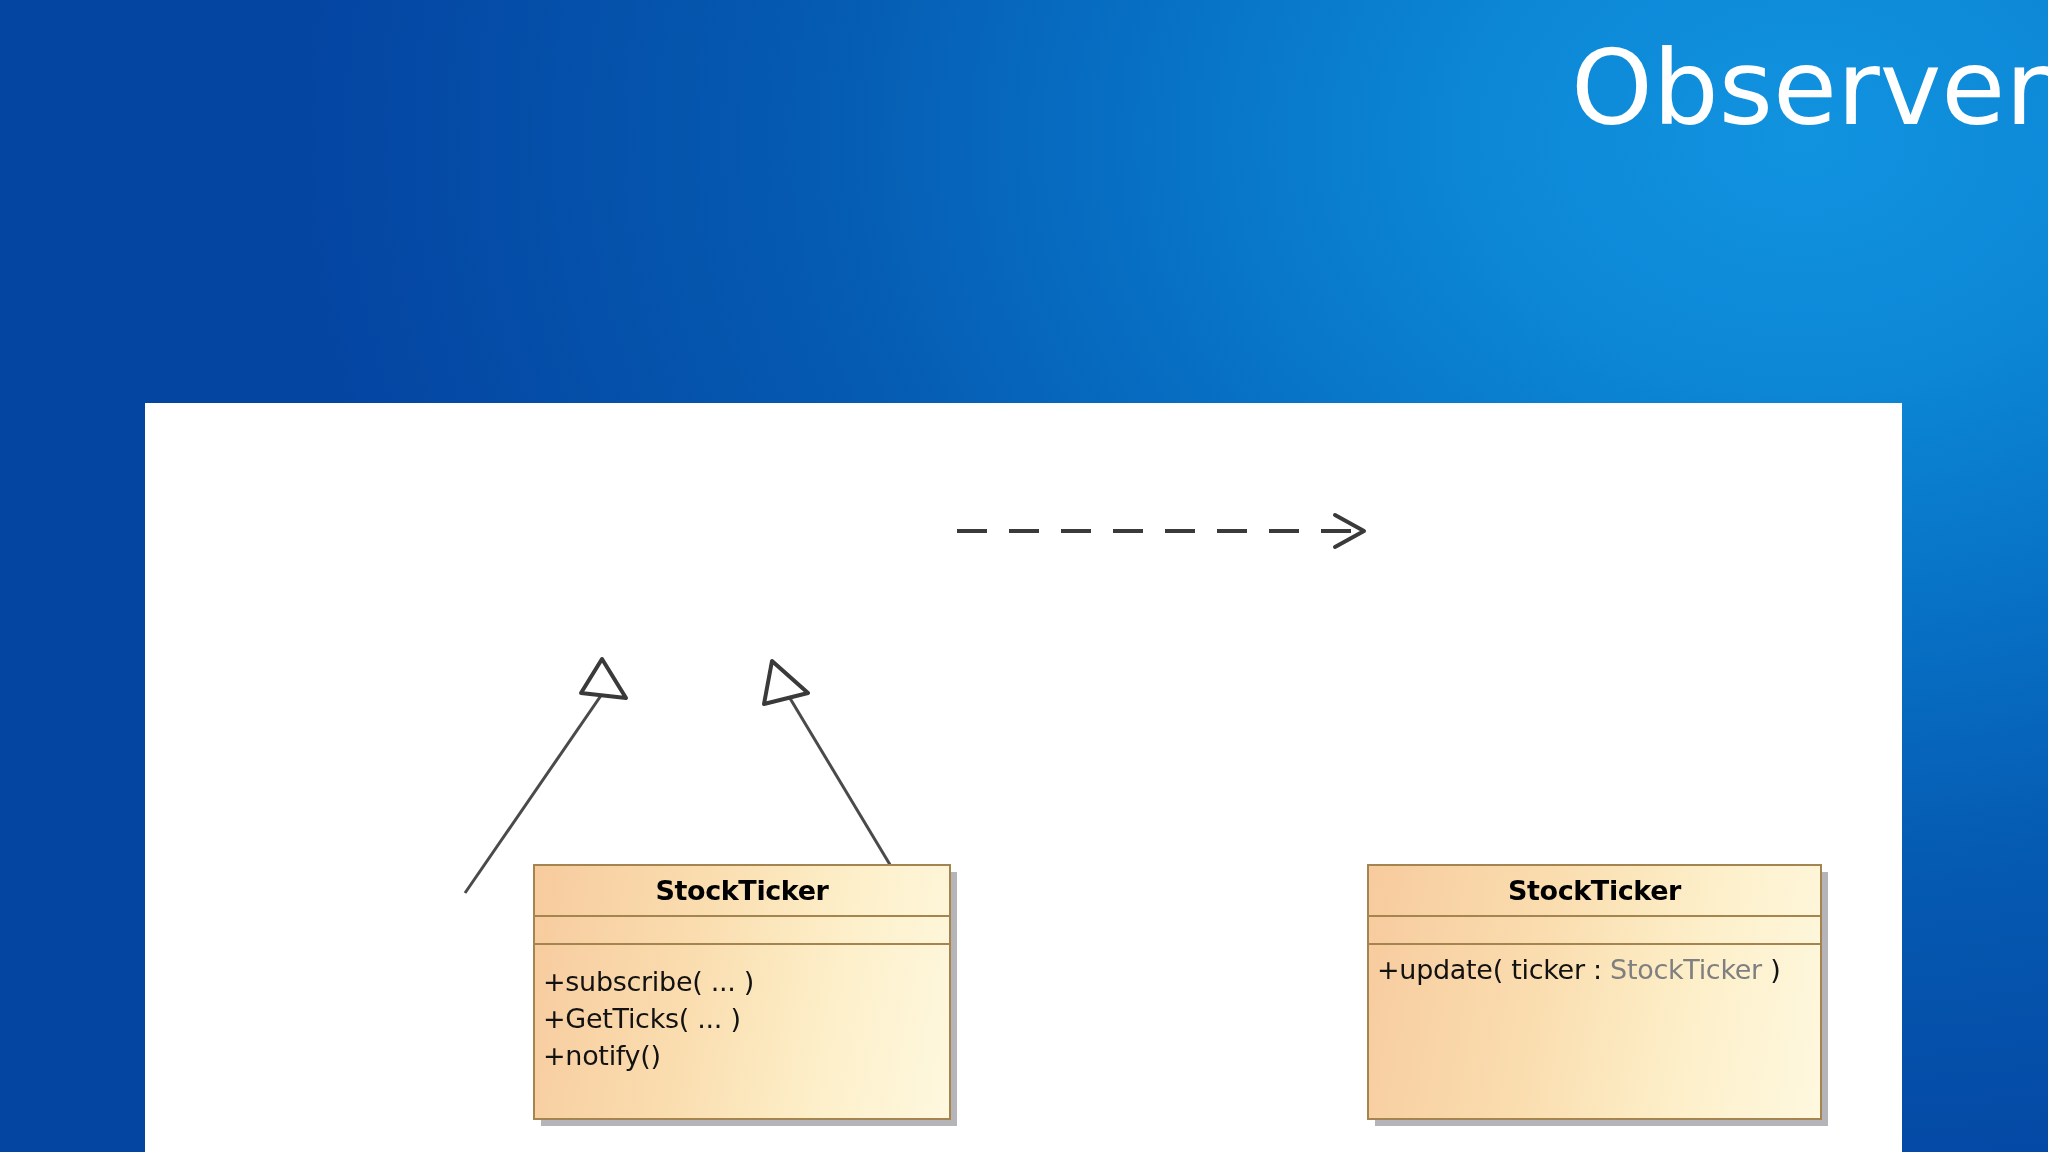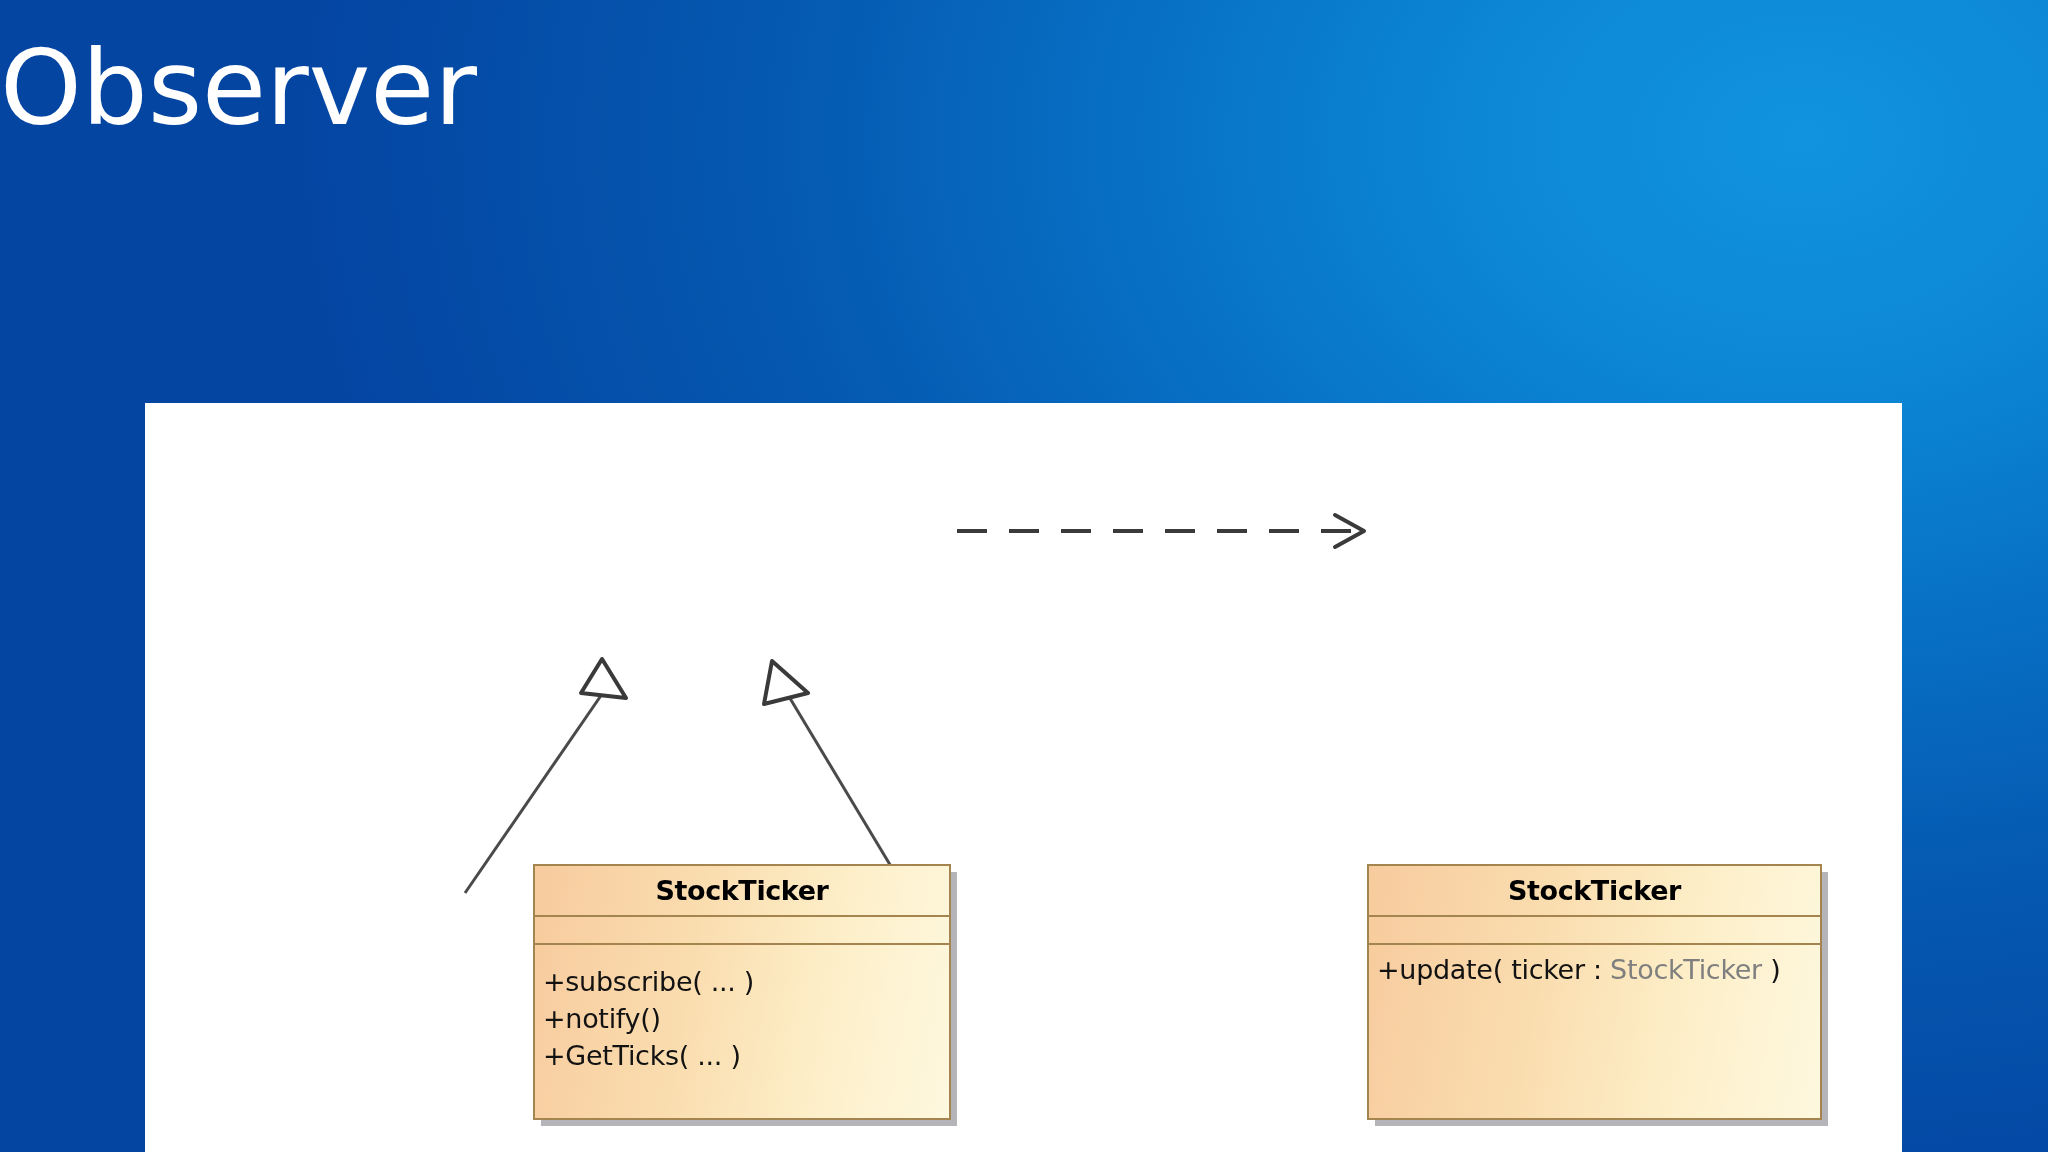--- a/index.html
+++ b/index.html
@@ -18,21 +18,21 @@
       radial-gradient(ellipse 1500px 1100px at 88% 12%, #1193E0 0%, #0C87D6 22%, #0770C4 45%, #0559B0 68%, #0445A2 100%);
     font-family: "Liberation Sans", "DejaVu Sans", sans-serif;
   }
 
   
   #slide-title {
     position: absolute;
     left: 0;
     top: 28px;
     width: 2048px;
-    text-align: left;
+    text-align: right;
     color: #ffffff;
     font-family: "DejaVu Sans", "Liberation Sans", sans-serif;
     font-weight: 400;
     font-size: 104px;
     line-height: 120px;
     letter-spacing: 0px;
     white-space: nowrap;
   }
 
   
@@ -140,22 +140,22 @@
         <line x1="756" y1="480" x2="637" y2="282" stroke="#4A4A4A" stroke-width="3"></line>
         <path d="M 627 258 L 663 290 L 619 301 Z" fill="#ffffff" stroke="#3A3A3A" stroke-width="4" stroke-linejoin="round"></path>
       </g>
     </svg>
 
     <div class="uml-class" id="class-stockticker">
       <div class="uml-header">StockTicker</div>
       <div class="uml-attrs"></div>
       <div class="uml-ops">
         <div class="op-line">+subscribe( ... )</div>
+        <div class="op-line">+GetTicks( ... )</div>
         <div class="op-line">+notify()</div>
-        <div class="op-line">+GetTicks( ... )</div>
       </div>
     </div>
 
     <div class="uml-class" id="class-subscriber">
       <div class="uml-header">StockTicker</div>
       <div class="uml-attrs"></div>
       <div class="uml-ops">
         <div class="op-line"><span>+update( ticker : </span><span class="type-ref">StockTicker</span><span> )</span></div>
       </div>
     </div>

